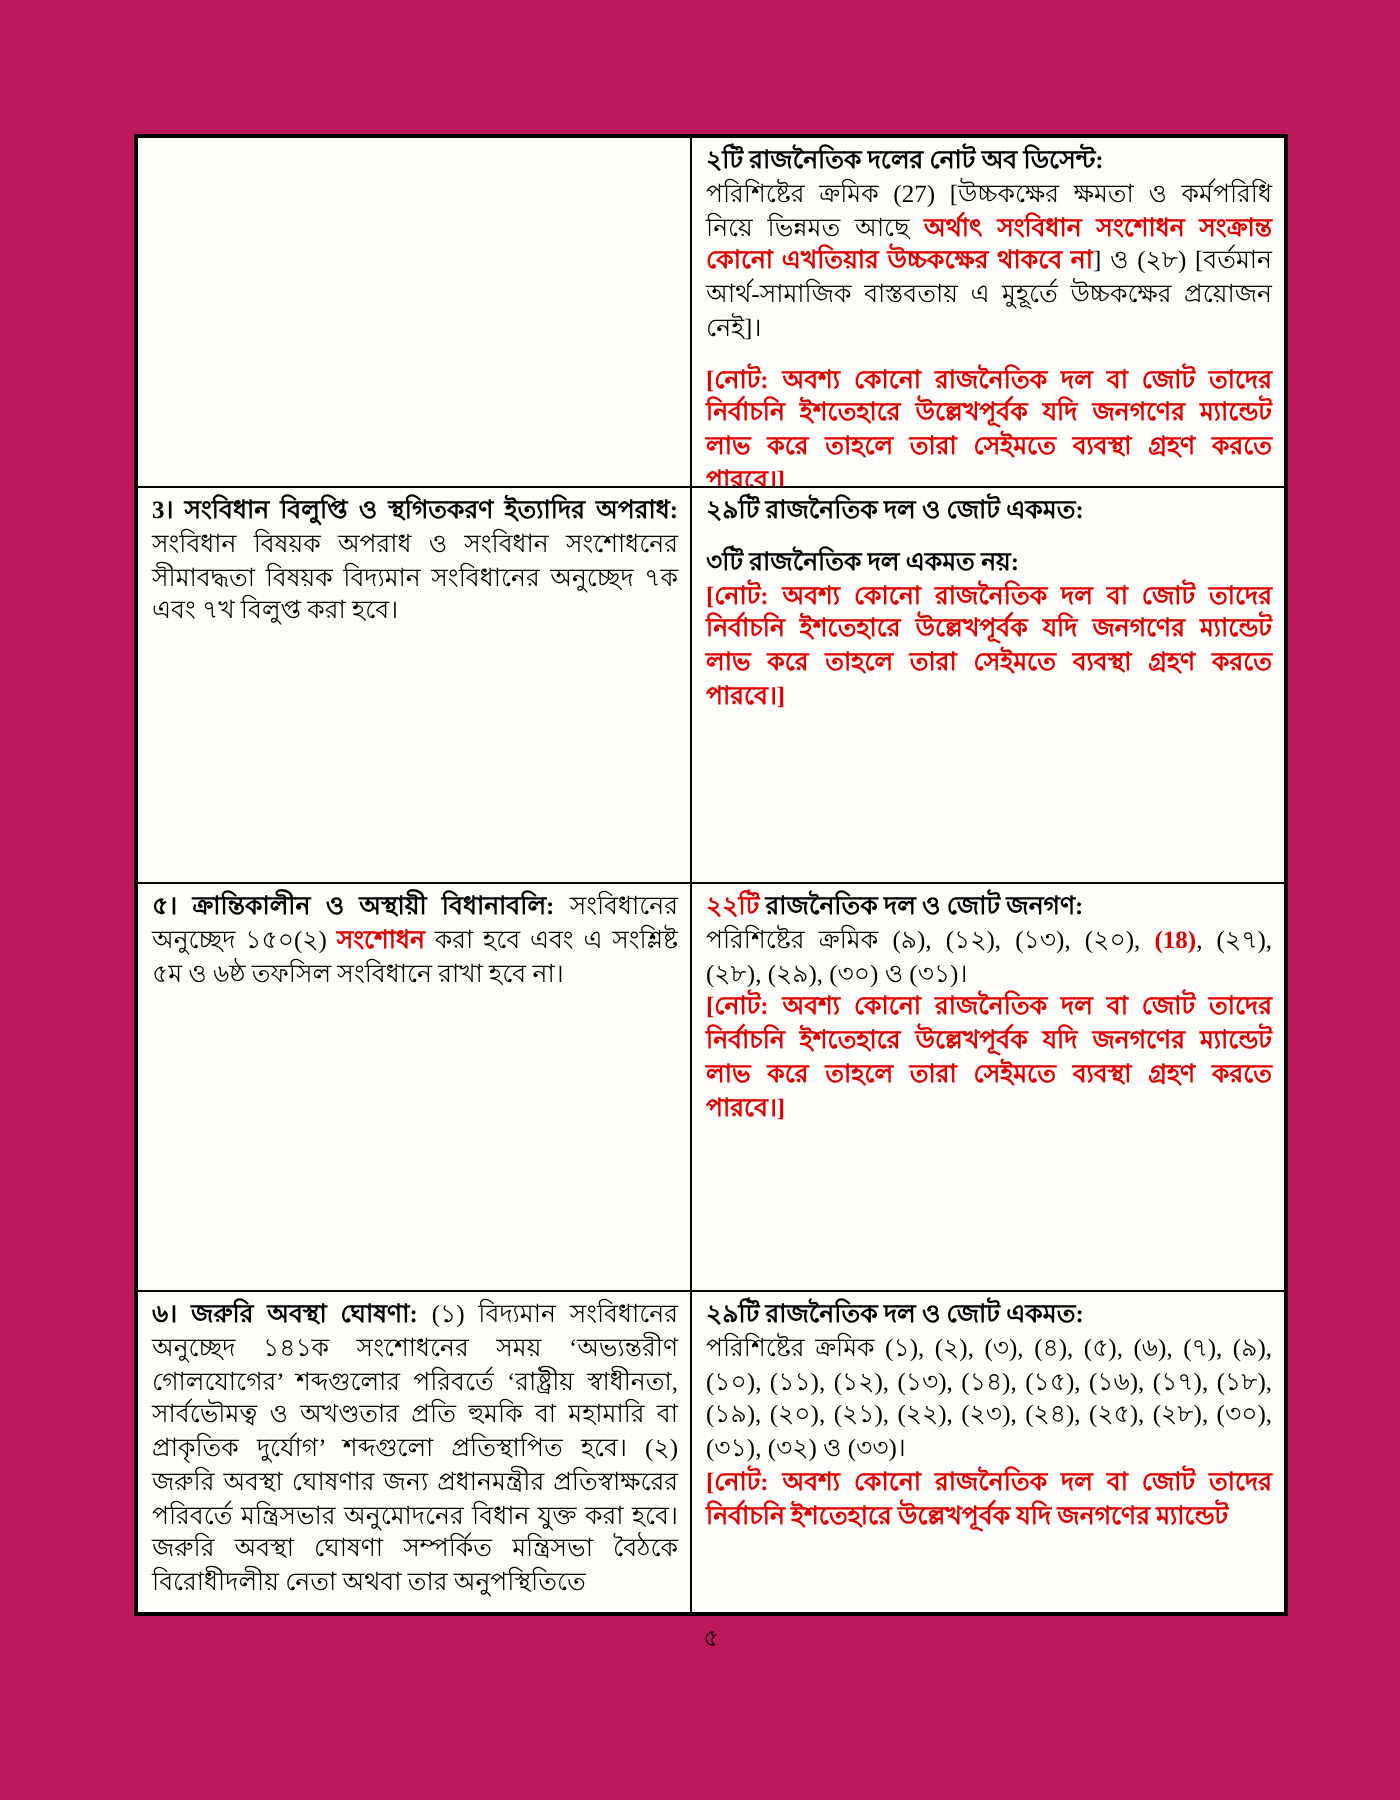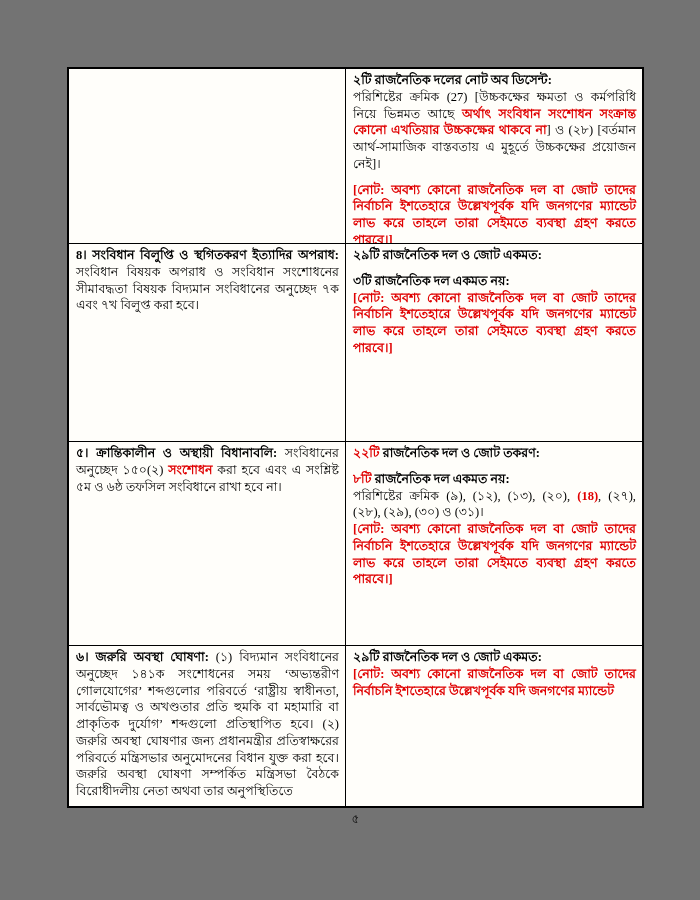--- a/index.html
+++ b/index.html
@@ -1,21 +1,21 @@
 <!DOCTYPE html>
 <html><head>
 <meta charset="utf-8">
 <style>
   * { box-sizing: border-box; margin: 0; padding: 0; }
   html, body { background: #ffffff; }
   .page {
     position: relative;
     width: 700px;
     height: 900px;
-    background: #737373;
+    background: #be185d;
     color: #000;
     font-family: "Liberation Serif", "DejaVu Serif", serif;
     overflow: hidden;
   }
   .doc-table {
     position: absolute;
     left: 67px;
     top: 67px;
     width: 577px;
     height: 741px;
@@ -54,42 +54,42 @@
   <div class="doc-table">
 
     <div class="cell"></div>
     <div class="cell col-r">
       <p class="bold">২টি রাজনৈতিক দলের নোট অব ডিসেন্ট:</p>
       <p><span>পরিশিষ্টের ক্রমিক (27) [উচ্চকক্ষের ক্ষমতা ও কর্মপরিধি নিয়ে ভিন্নমত আছে </span><span class="red">অর্থাৎ সংবিধান সংশোধন সংক্রান্ত কোনো এখতিয়ার উচ্চকক্ষের থাকবে না</span><span>] ও (২৮) [বর্তমান আর্থ-সামাজিক বাস্তবতায় এ মুহূর্তে উচ্চকক্ষের প্রয়োজন নেই]।</span></p>
       <p class="red gap">[নোট: অবশ্য কোনো রাজনৈতিক দল বা জোট তাদের নির্বাচনি ইশতেহারে উল্লেখপূর্বক যদি জনগণের ম্যান্ডেট লাভ করে তাহলে তারা সেইমতে ব্যবস্থা গ্রহণ করতে পারবে।]</p>
     </div>
 
     <div class="cell row-n">
-      <p><span class="bold">8। সংবিধান বিলুপ্তি ও স্থগিতকরণ ইত্যাদির অপরাধ:</span><span> সংবিধান বিষয়ক অপরাধ ও সংবিধান সংশোধনের সীমাবদ্ধতা বিষয়ক বিদ্যমান সংবিধানের অনুচ্ছেদ ৭ক এবং ৭খ বিলুপ্ত করা হবে।</span></p>
+      <p><span class="bold">3। সংবিধান বিলুপ্তি ও স্থগিতকরণ ইত্যাদির অপরাধ:</span><span> সংবিধান বিষয়ক অপরাধ ও সংবিধান সংশোধনের সীমাবদ্ধতা বিষয়ক বিদ্যমান সংবিধানের অনুচ্ছেদ ৭ক এবং ৭খ বিলুপ্ত করা হবে।</span></p>
     </div>
     <div class="cell col-r row-n">
       <p class="bold">২৯টি রাজনৈতিক দল ও জোট একমত:</p>
       <p class="bold gap">৩টি রাজনৈতিক দল একমত নয়:</p>
       <p class="red">[নোট: অবশ্য কোনো রাজনৈতিক দল বা জোট তাদের নির্বাচনি ইশতেহারে উল্লেখপূর্বক যদি জনগণের ম্যান্ডেট লাভ করে তাহলে তারা সেইমতে ব্যবস্থা গ্রহণ করতে পারবে।]</p>
     </div>
 
     <div class="cell row-n">
       <p><span class="bold">৫। ক্রান্তিকালীন ও অস্থায়ী বিধানাবলি:</span><span> সংবিধানের অনুচ্ছেদ ১৫০(২) </span><span class="red">সংশোধন</span><span> করা হবে এবং এ সংশ্লিষ্ট ৫ম ও ৬ষ্ঠ তফসিল সংবিধানে রাখা হবে না।</span></p>
     </div>
     <div class="cell col-r row-n">
-      <p class="bold"><span class="red">২২টি</span><span> রাজনৈতিক দল ও জোট তকরণ:</span></p>
-      <p class="bold gap"><span class="red">৮টি</span><span> রাজনৈতিক দল একমত নয়:</span></p>
+      <p class="bold"><span class="red">২২টি</span><span> রাজনৈতিক দল ও জোট জনগণ:</span></p>
       <p><span>পরিশিষ্টের ক্রমিক (৯), (১২), (১৩), (২০), </span><span class="red">(18)</span><span>, (২৭), (২৮), (২৯), (৩০) ও (৩১)।</span></p>
       <p class="red">[নোট: অবশ্য কোনো রাজনৈতিক দল বা জোট তাদের নির্বাচনি ইশতেহারে উল্লেখপূর্বক যদি জনগণের ম্যান্ডেট লাভ করে তাহলে তারা সেইমতে ব্যবস্থা গ্রহণ করতে পারবে।]</p>
     </div>
 
     <div class="cell row-n">
       <p><span class="bold">৬। জরুরি অবস্থা ঘোষণা:</span><span> (১) বিদ্যমান সংবিধানের অনুচ্ছেদ ১৪১ক সংশোধনের সময় ‘অভ্যন্তরীণ গোলযোগের’ শব্দগুলোর পরিবর্তে ‘রাষ্ট্রীয় স্বাধীনতা, সার্বভৌমত্ব ও অখণ্ডতার প্রতি হুমকি বা মহামারি বা প্রাকৃতিক দুর্যোগ’ শব্দগুলো প্রতিস্থাপিত হবে। (২) জরুরি অবস্থা ঘোষণার জন্য প্রধানমন্ত্রীর প্রতিস্বাক্ষরের পরিবর্তে মন্ত্রিসভার অনুমোদনের বিধান যুক্ত করা হবে। জরুরি অবস্থা ঘোষণা সম্পর্কিত মন্ত্রিসভা বৈঠকে বিরোধীদলীয় নেতা অথবা তার অনুপস্থিতিতে</span></p>
     </div>
     <div class="cell col-r row-n">
       <p class="bold">২৯টি রাজনৈতিক দল ও জোট একমত:</p>
+      <p>পরিশিষ্টের ক্রমিক (১), (২), (৩), (৪), (৫), (৬), (৭), (৯), (১০), (১১), (১২), (১৩), (১৪), (১৫), (১৬), (১৭), (১৮), (১৯), (২০), (২১), (২২), (২৩), (২৪), (২৫), (২৮), (৩০), (৩১), (৩২) ও (৩৩)।</p>
       <p class="red">[নোট: অবশ্য কোনো রাজনৈতিক দল বা জোট তাদের নির্বাচনি ইশতেহারে উল্লেখপূর্বক যদি জনগণের ম্যান্ডেট</p>
     </div>
 
   </div>
 
   <div class="footer-num">৫</div>
 </div>
 
 </body></html>

